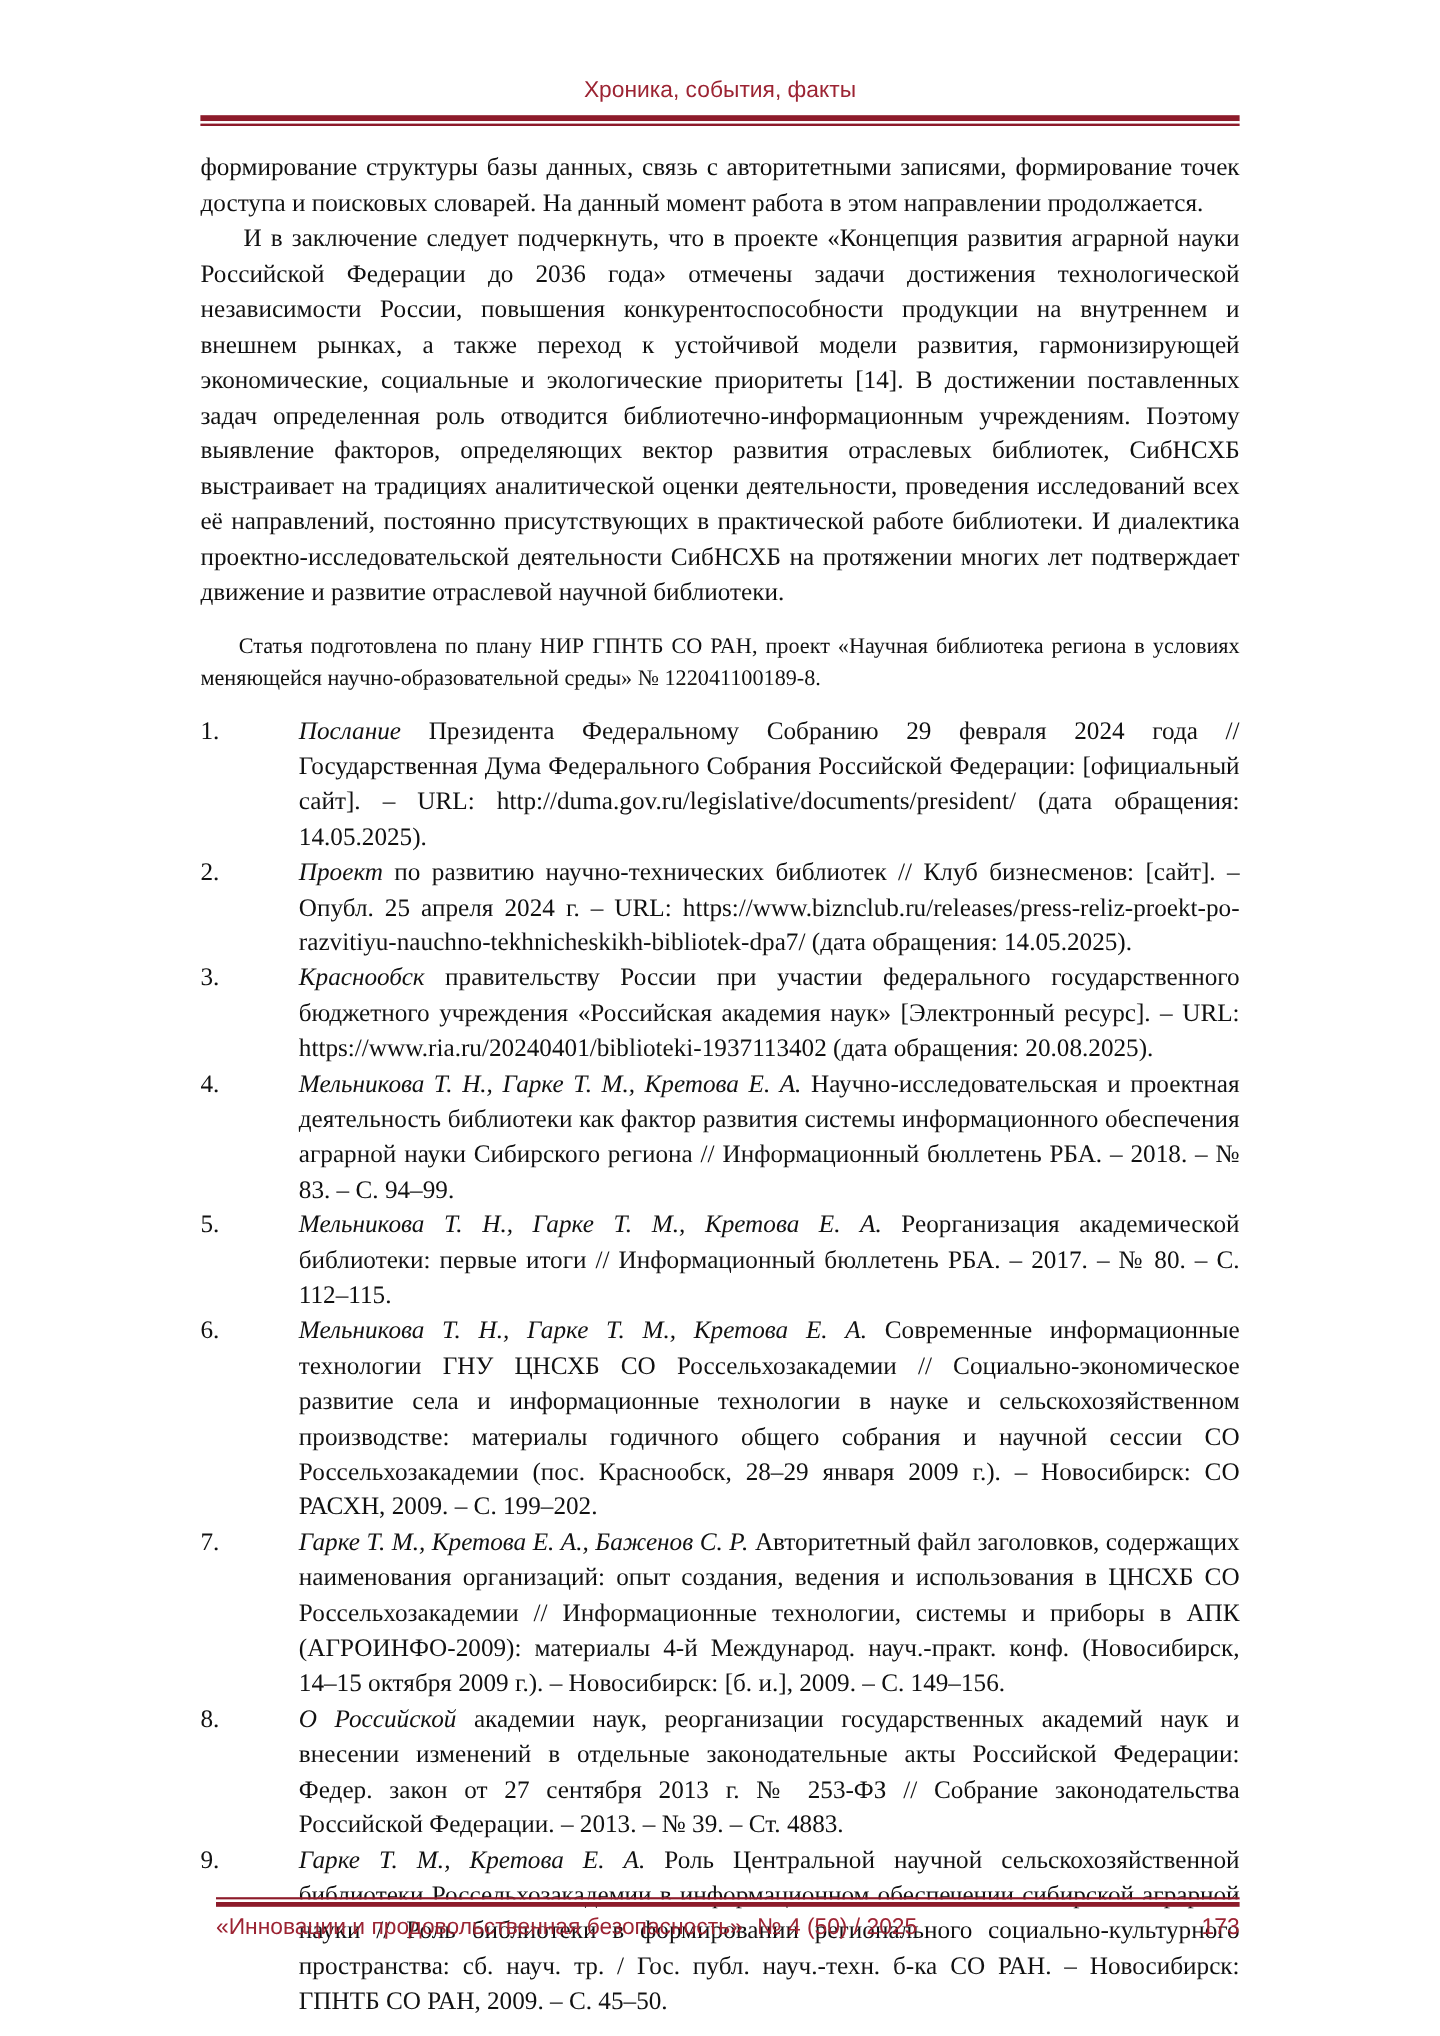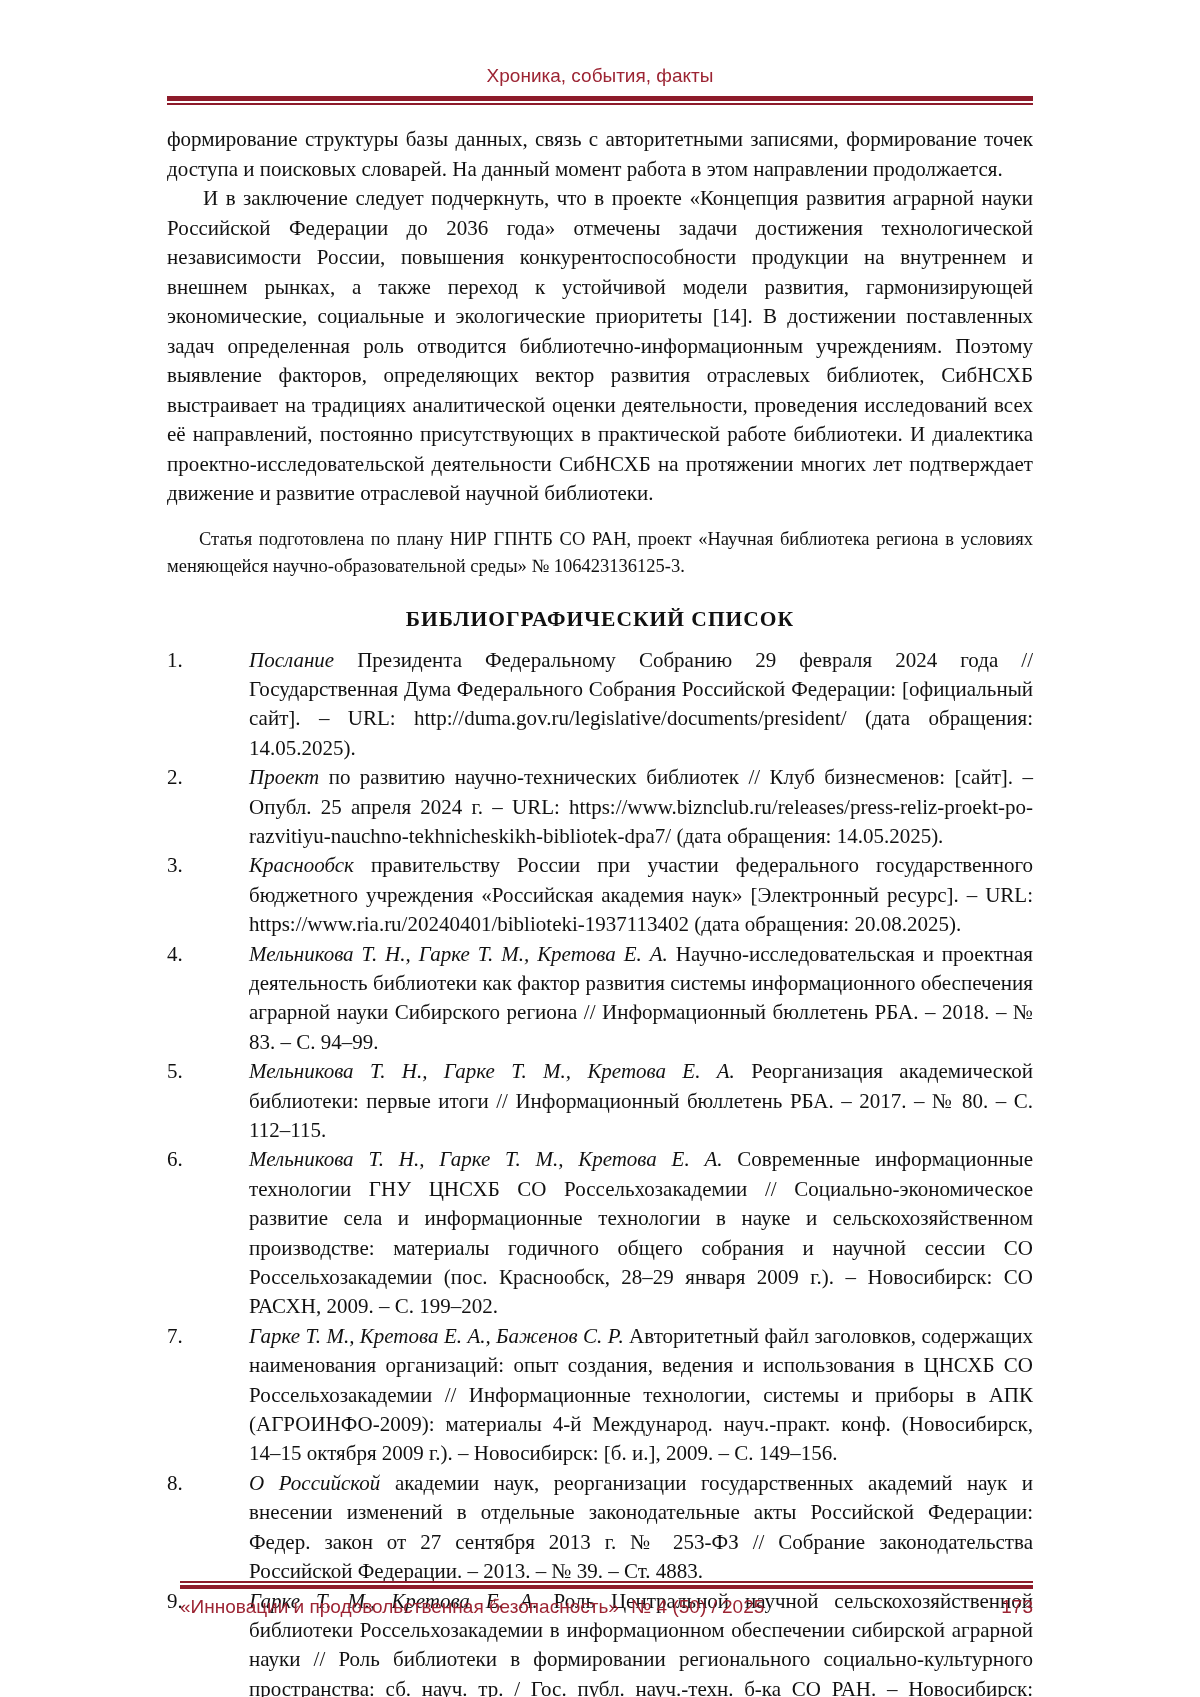--- a/index.html
+++ b/index.html
@@ -99,23 +99,22 @@
     <div class="thick"></div>
     <div class="gap"></div>
     <div class="thin"></div>
   </div>
 
   <div class="body-text">
     <p>формирование структуры базы данных, связь с авторитетными записями, формирование точек доступа и поисковых словарей. На данный момент работа в этом направлении продолжается.</p>
     <p class="indent">И в заключение следует подчеркнуть, что в проекте «Концепция развития аграрной науки Российской Федерации до 2036 года» отмечены задачи достижения технологической независимости России, повышения конкурентоспособности продукции на внутреннем и внешнем рынках, а также переход к устойчивой модели развития, гармонизирующей экономические, социальные и экологические приоритеты [14]. В достижении поставленных задач определенная роль отводится библиотечно-информационным учреждениям. Поэтому выявление факторов, определяющих вектор развития отраслевых библиотек, СибНСХБ выстраивает на традициях аналитической оценки деятельности, проведения исследований всех её направлений, постоянно присутствующих в практической работе библиотеки. И диалектика проектно-исследовательской деятельности СибНСХБ на протяжении многих лет подтверждает движение и развитие отраслевой научной библиотеки.</p>
   </div>
 
-  <p class="note">Статья подготовлена по плану НИР ГПНТБ СО РАН, проект «Научная библиотека региона в условиях меняющейся научно-образовательной среды» № 106423136125-3.</p>
+  <p class="note">Статья подготовлена по плану НИР ГПНТБ СО РАН, проект «Научная библиотека региона в условиях меняющейся научно-образовательной среды» № 122041100189-8.</p>
 
-  <h2 class="bib-heading">БИБЛИОГРАФИЧЕСКИЙ СПИСОК</h2>
 
   <div class="bib-list">
     <div class="bib-item">
       <span class="num">1.</span>
       <span class="entry"><span class="lead">Послание</span><span> Президента Федеральному Собранию 29 февраля 2024 года // Государственная Дума Федерального Собрания Российской Федерации: [официальный сайт]. – URL: http://duma.gov.ru/legislative/documents/president/ (дата обращения: 14.05.2025).</span></span>
     </div>
     <div class="bib-item">
       <span class="num">2.</span>
       <span class="entry"><span class="lead">Проект</span><span> по развитию научно-технических библиотек // Клуб бизнесменов: [сайт]. – Опубл. 25 апреля 2024 г. – URL: https://www.biznclub.ru/releases/press-reliz-proekt-po-razvitiyu-nauchno-tekhnicheskikh-bibliotek-dpa7/ (дата обращения: 14.05.2025).</span></span>
     </div>

